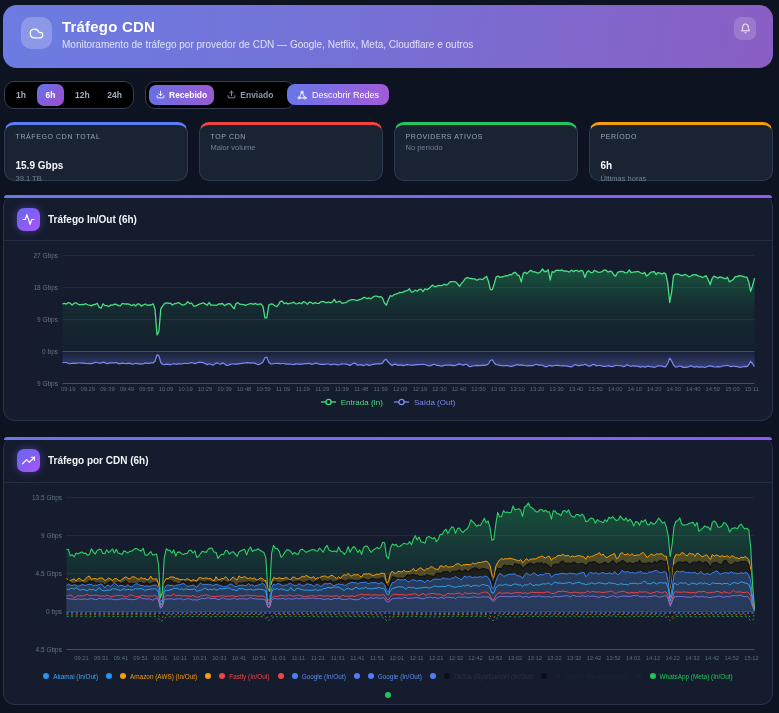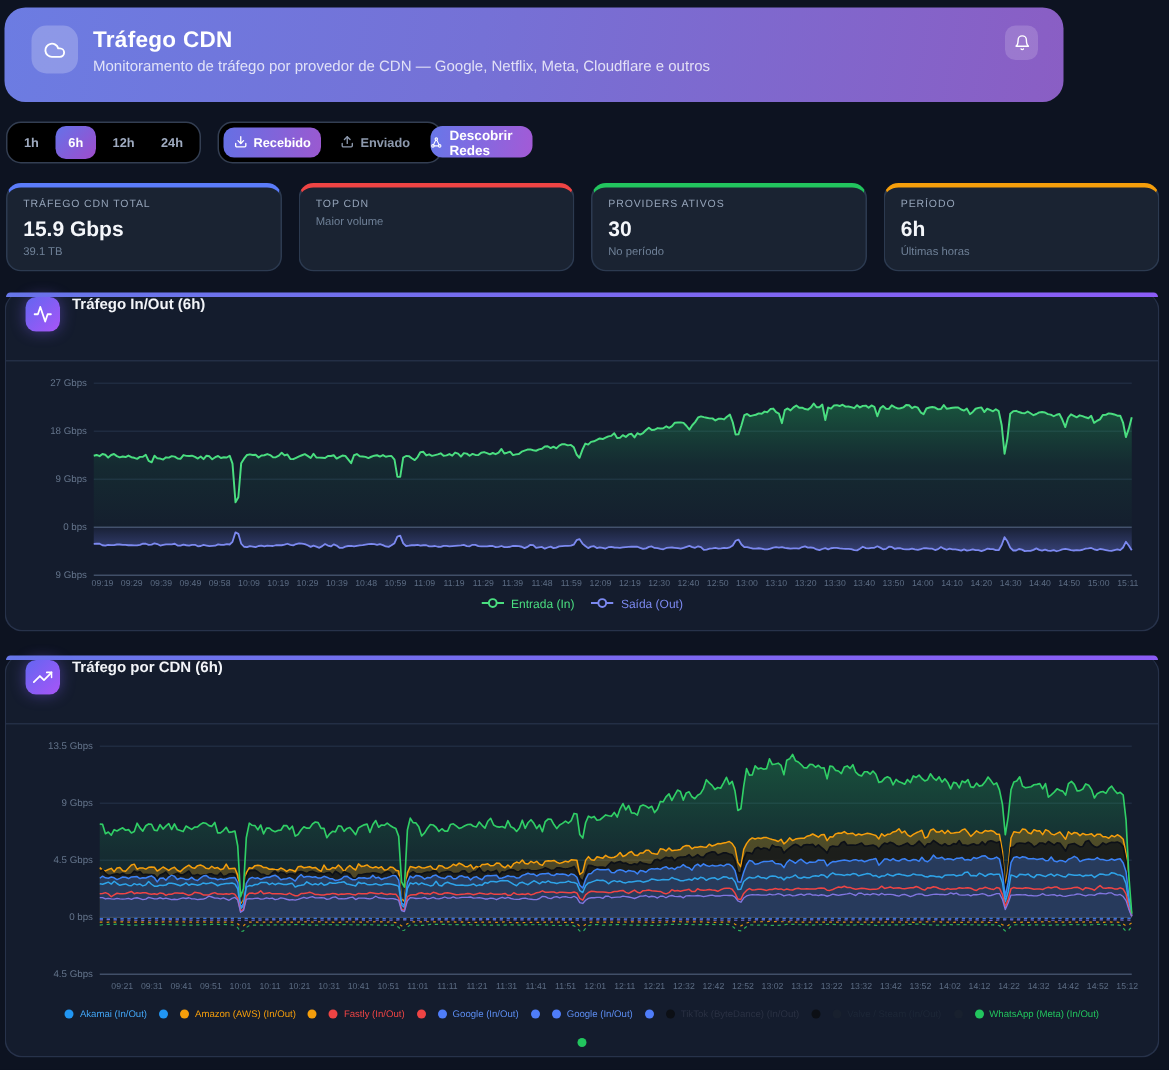--- a/index.html
+++ b/index.html
@@ -1,38 +1,38 @@
 <!DOCTYPE html>
 <html><head><meta charset="utf-8"><style>
 *{margin:0;padding:0;box-sizing:border-box}
 html,body{width:779px;height:713px;background:#0d1321;font-family:"Liberation Sans",sans-serif;overflow:hidden}
 .wrap{position:relative;width:779px;height:713px}
-.banner{position:absolute;left:3px;top:5px;width:706px;height:63px;border-radius:14px;
+.banner{position:absolute;left:3px;top:5px;width:770px;height:63px;border-radius:14px;
  background:linear-gradient(100deg,#6c7ce2 0%,#7571d6 45%,#8a5ec4 100%);padding-left:40px;}
 .iconbox{position:absolute;left:18px;top:12px;width:31px;height:32px;border-radius:10px;background:rgba(255,255,255,.22);display:flex;align-items:center;justify-content:center}
 .btitle{position:absolute;left:59px;top:13px;font-size:15px;font-weight:bold;color:#fff;letter-spacing:.2px}
 .bsub{position:absolute;left:59px;top:34px;font-size:10px;color:rgba(255,255,255,.78)}
 .bell{position:absolute;right:17px;top:12px;width:22px;height:23px;border-radius:7px;background:rgba(255,255,255,.16);display:flex;align-items:center;justify-content:center}
 .grp{position:absolute;background:#000000;border:1px solid #333e52;border-radius:10px;display:flex;align-items:center}
 .g1{left:4px;top:80.5px;width:130px;height:28px;padding:0 4px;justify-content:space-between}
 .g2{left:145px;top:80.5px;width:150px;height:28px;padding:0 3px}
 .tbtn{font-size:8.5px;font-weight:bold;color:#9fabc0;padding:5px 7px;border-radius:7px}
 .tbtn.act{background:linear-gradient(135deg,#6472e9,#a04ccb);color:#fff;padding:6px 9px}
 .pill{display:flex;align-items:center;gap:4px;font-size:8.5px;font-weight:bold;border-radius:7px;padding:5px 7px}
 .pill.act{background:linear-gradient(100deg,#6570e4,#9b59d0);color:#fff}
 .pill.in{color:#8d99ad}
-.disc{position:absolute;left:287px;top:84px;width:68px;height:21px;border-radius:8px;
- background:linear-gradient(100deg,#6777e9,#a35ad6);color:#fff;font-size:9px;font-weight:bold;display:flex;align-items:center;justify-content:center;gap:5px}
+.disc{position:absolute;left:287px;top:84px;width:102px;height:21px;border-radius:8px;
+ background:linear-gradient(100deg,#6777e9,#a35ad6);color:#fff;font-size:9px;font-weight:normal;display:flex;align-items:center;justify-content:center;gap:5px}
 .card{position:absolute;top:122px;width:184px;height:59px;background:#1a2332;border:1px solid #2c3a50;border-radius:10px;border-top:3px solid;padding:8px 11px 0}
 .clabel{font-size:7px;letter-spacing:.6px;color:#94a3b8}
-.cval{font-size:14px;font-weight:bold;color:#f4f6fa;margin-top:4px}
+.cval{font-size:10px;font-weight:bold;color:#f4f6fa;margin-top:20px}
 .csub{font-size:7.5px;color:#6f8097;margin-top:3px}
 .panel{position:absolute;left:3px;width:770px;background:#141c2d;border:1px solid #27324a;border-radius:12px;border-top:none}
 .ptop{position:absolute;left:0;top:0;width:100%;height:3px;border-radius:12px 12px 0 0;background:linear-gradient(90deg,#6777e9,#8b5cf6)}
-.phead{position:absolute;left:0;top:3px;width:100%;height:43px;border-bottom:1px solid #232e45;display:flex;padding-left:13px;gap:8px}
+.phead{position:absolute;left:0;top:3px;width:100%;height:43px;border-bottom:1px solid #232e45;display:flex;align-items:center;padding-left:13px;gap:8px}
 .picon{width:23px;height:23px;border-radius:7px;background:linear-gradient(135deg,#6366f1,#a855f7);display:flex;align-items:center;justify-content:center;box-shadow:0 0 10px rgba(124,93,245,.45)}
 .ptitle{font-size:10px;font-weight:bold;color:#f2f4f8}
 svg{position:absolute;left:0;display:block}
 .yl{font-size:6.5px;fill:#64748b}
 .xl{font-size:5.8px;fill:#5b6b82}
 .gl{stroke:#1f2b40;stroke-width:1}
 .gl0{stroke:#414f68;stroke-width:1}
 .leg1{position:absolute;left:0;top:203px;width:100%;display:flex;justify-content:center;gap:11px;align-items:center}
 .leg1 .it{display:flex;align-items:flex-start;gap:5px;font-size:8px}
 .leg2{position:absolute;left:0;top:236px;width:100%;display:flex;justify-content:center;align-items:center;flex-wrap:wrap;column-gap:8px;row-gap:6px;padding:0 8px}
@@ -91,21 +91,20 @@
       <div class="clabel">TRÁFEGO CDN TOTAL</div>
       <div class="cval">15.9 Gbps</div>
       <div class="csub">39.1 TB</div>
     </div>
   <div class="card" style="left:198.5px;border-top-color:#ef4444">
       <div class="clabel">TOP CDN</div>
       <div class="csub">Maior volume</div>
     </div>
   <div class="card" style="left:393.5px;border-top-color:#22c55e">
       <div class="clabel">PROVIDERS ATIVOS</div>
-      <div class="cval">30</div>
       <div class="csub">No período</div>
     </div>
   <div class="card" style="left:588.5px;border-top-color:#f59e0b">
       <div class="clabel">PERÍODO</div>
       <div class="cval">6h</div>
       <div class="csub">Últimas horas</div>
     </div>
 
   <div class="panel" style="top:195px;height:226px">
     <div class="ptop"></div>

